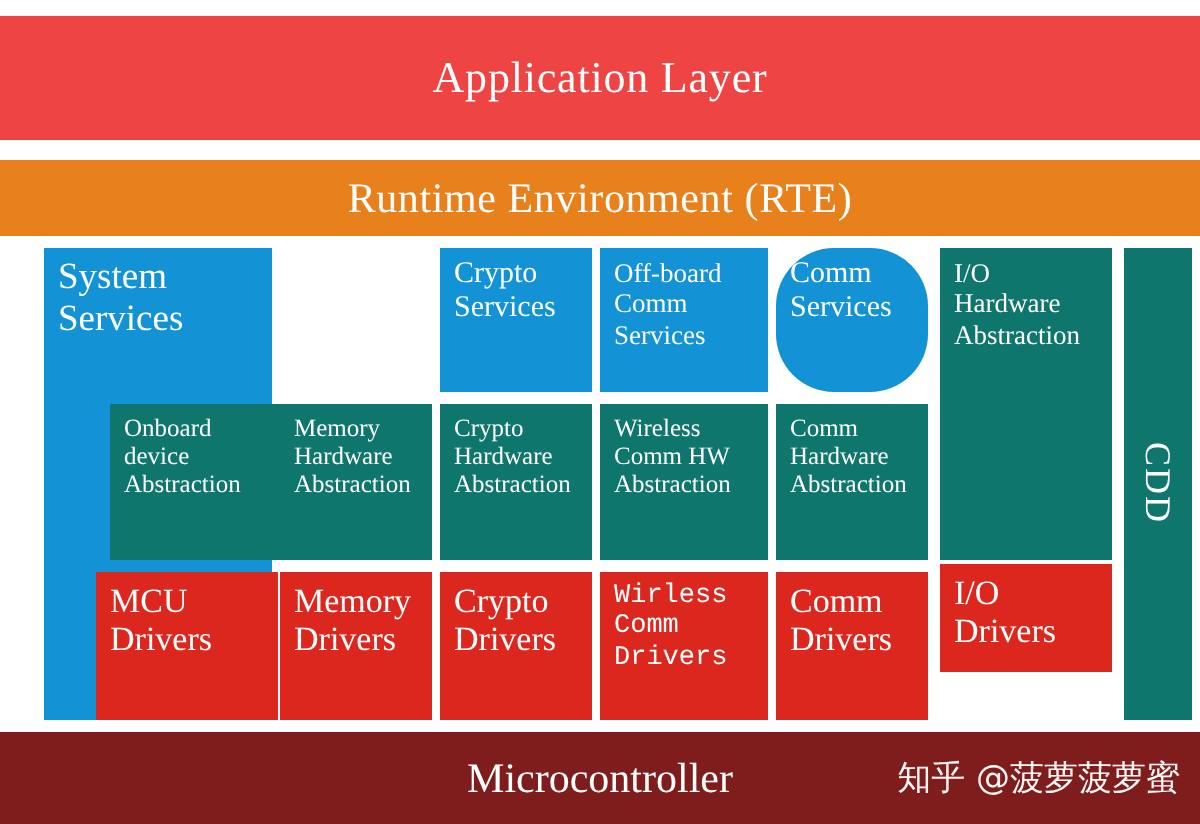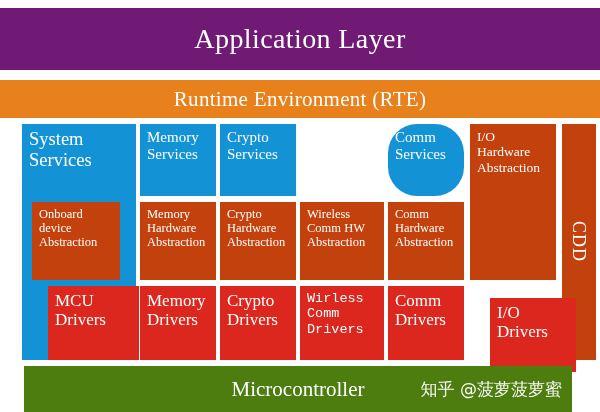--- a/index.html
+++ b/index.html
@@ -11,23 +11,23 @@
     position:relative;
   }
   .diagram{
     position:absolute;inset:0;
     width:600px;height:412px;
   }
 
   
   .app-layer{
     position:absolute;left:0;top:8px;width:600px;height:62px;
-    background:#701a75;
+    background:#ef4444;
     display:flex;align-items:center;justify-content:center;
-    color:#ffffff;font-size:28px;letter-spacing:.4px;
+    color:#ffffff;font-size:22px;letter-spacing:.4px;
   }
 
   
   .rte-layer{
     position:absolute;left:0;top:80px;width:600px;height:38px;
     background:#E8801C;
     display:flex;align-items:center;justify-content:center;
     color:#ffffff;font-size:21px;letter-spacing:.3px;
   }
 
@@ -38,21 +38,21 @@
 
   .box{
     position:absolute;
     box-sizing:border-box;
     color:#ffffff;
     padding:5px 6px 4px 7px;
     line-height:1.13;
     overflow:hidden;
   }
   .blue  {background:#1393D6;}
-  .green {background:#c2410c;}
+  .green {background:#0f766e;}
   .red   {background:#DB271E;}
 
   .fs-lg   {font-size:18.5px;}
   .fs-md   {font-size:15px;}
   .fs-sm   {font-size:13.5px;}
   .fs-xs   {font-size:12.5px;}
   .fs-drv  {font-size:17px;}
   .fs-drvs {font-size:13.5px;font-family:Liberation Mono, monospace;}
 
   
@@ -73,24 +73,24 @@
     display:flex;align-items:center;justify-content:center;
   }
   .cdd .vlabel span{
     writing-mode:vertical-rl;
     font-size:18px;
     letter-spacing:1px;
   }
 
   
   .mcu-layer{
-    position:absolute;left:0;top:366px;width:548px;height:46px;
-    background:#4d7c0f;
+    position:absolute;left:0;top:366px;width:600px;height:46px;
+    background:#7f1d1d;
     display:flex;align-items:center;justify-content:center;
-    color:#ffffff;font-size:21px;margin-left:24px;
+    color:#ffffff;font-size:21px;
   }
   .mcu-layer .mcu-text{position:absolute;left:0;right:0;text-align:center;}
   .watermark{
     position:absolute;right:10px;top:50%;transform:translateY(-50%);
     color:#ffffff;font-size:17px;
     font-family:"DejaVu Sans", sans-serif;
     white-space:nowrap;
     opacity:.96;
   }
 </style>
@@ -106,44 +106,44 @@
   <div class="rte-layer">
     <span>Runtime Environment (RTE)</span>
   </div>
 
   <div class="bsw">
 
     <div class="box blue sysserv">
       <div class="lbl fs-lg">System Services</div>
     </div>
 
-    <div class="box blue fs-md" style="left:140px;top:2px;width:76px;height:72px;">Memory Services</div>
     <div class="box blue fs-md" style="left:220px;top:2px;width:76px;height:72px;font-family:Liberation Serif, serif;">Crypto Services</div>
+    <div class="box blue fs-sm" style="left:300px;top:2px;width:84px;height:72px;">Off-board Comm Services</div>
     <div class="box blue fs-md" style="left:388px;top:2px;width:76px;height:72px;border-radius:29px;">Comm Services</div>
 
     <div class="box green fs-sm" style="left:470px;top:2px;width:86px;height:156px;">I/O Hardware Abstraction</div>
 
     <div class="box green cdd">
       <div class="vlabel">
         <span>CDD</span>
       </div>
     </div>
 
-    <div class="box green fs-xs" style="left:32px;top:80px;width:88px;height:78px;">Onboard device Abstraction</div>
+    <div class="box green fs-xs" style="left:55px;top:80px;width:88px;height:78px;">Onboard device Abstraction</div>
     <div class="box green fs-xs" style="left:140px;top:80px;width:76px;height:78px;">Memory Hardware Abstraction</div>
     <div class="box green fs-xs" style="left:220px;top:80px;width:76px;height:78px;">Crypto Hardware Abstraction</div>
     <div class="box green fs-xs" style="left:300px;top:80px;width:84px;height:78px;">Wireless Comm HW Abstraction</div>
     <div class="box green fs-xs" style="left:388px;top:80px;width:76px;height:78px;">Comm Hardware Abstraction</div>
 
     <div class="box red fs-drv" style="left:48px;top:164px;width:91px;height:74px;">MCU Drivers</div>
     <div class="box red fs-drv" style="left:140px;top:164px;width:76px;height:74px;">Memory Drivers</div>
     <div class="box red fs-drv" style="left:220px;top:164px;width:76px;height:74px;">Crypto Drivers</div>
     <div class="box red fs-drvs" style="left:300px;top:164px;width:84px;height:74px;">Wirless Comm Drivers</div>
     <div class="box red fs-drv" style="left:388px;top:164px;width:76px;height:74px;">Comm Drivers</div>
-    <div class="box red fs-drv" style="left:470px;top:176px;width:86px;height:74px;margin-left:20px;">I/O Drivers</div>
+    <div class="box red fs-drv" style="left:470px;top:160px;width:86px;height:54px;">I/O Drivers</div>
 
   </div>
 
   <div class="mcu-layer">
     <span class="mcu-text">Microcontroller</span>
     <span class="watermark">知乎 @菠萝菠萝蜜</span>
   </div>
 
 </div>
 

